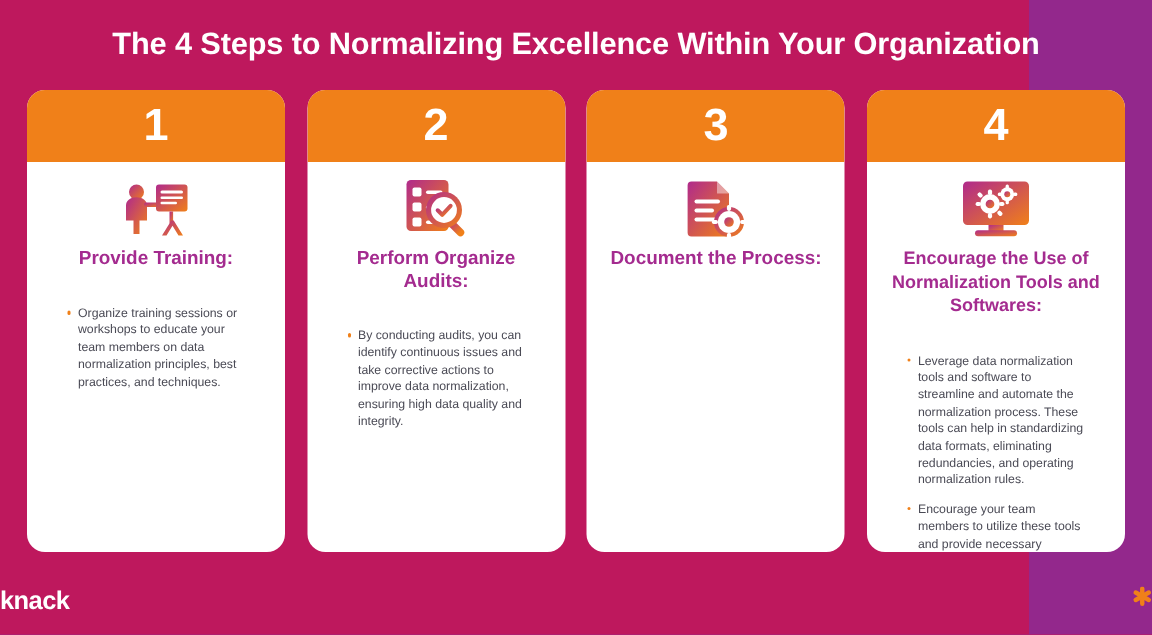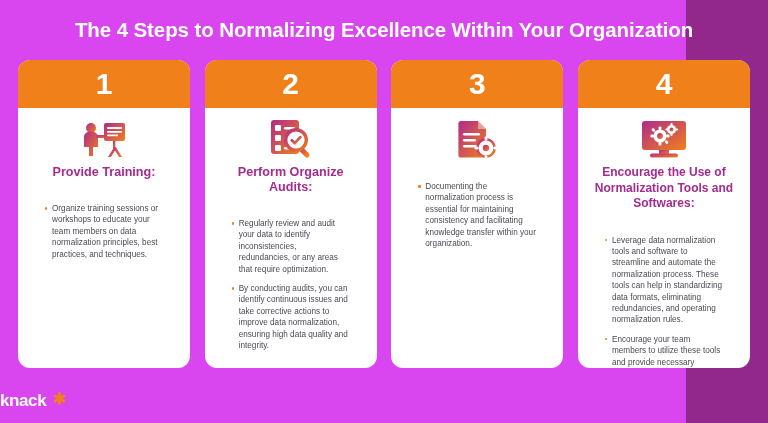--- a/index.html
+++ b/index.html
@@ -12,21 +12,21 @@
     overflow: hidden;
     background: #93288c;
     font-family: "Liberation Sans", sans-serif;
     -webkit-font-smoothing: antialiased;
   }
 
   .poster {
     position: relative;
     width: 686px;
     height: 423px;
-    background: #d946ef;
+    background: #be185d;
     box-sizing: border-box;
   }
 
   
   .title {
     position: absolute;
     top: 17px;
     left: 0;
     width: 768px;
     text-align: center;
@@ -131,21 +131,21 @@
   }
 
   
   .footer {
     position: absolute;
     left: 0;
     bottom: 14px;
     width: 768px;
     display: flex;
     align-items: center;
-    justify-content: flex-start;
+    justify-content: space-between;
     gap: 5px;
   }
   .logo-text {
     color: #ffffff;
     font-size: 17px;
     font-weight: 700;
     letter-spacing: -0.4px;
     line-height: 17px;
   }
   .logo-star { display: block; margin-left: 2px; }
@@ -211,21 +211,20 @@
             <rect x="6" y="27" width="6" height="6" rx="1.3" fill="#ffffff"></rect>
             <rect x="15" y="29" width="8" height="2.4" rx="1.2" fill="#ffffff"></rect>
             <path d="M30 29 l8 8" stroke="url(#g2)" stroke-width="5" stroke-linecap="round"></path>
             <circle cx="27" cy="22" r="12" fill="url(#g2)"></circle>
             <circle cx="27" cy="22" r="8.6" fill="#ffffff"></circle>
             <path d="M22.8 22.2 l3 3 5.6-6" stroke="url(#g2)" stroke-width="2.7" fill="none" stroke-linecap="round" stroke-linejoin="round"></path>
           </svg>
         </div>
         <div class="card-title">Perform Organize Audits:</div>
         <ul class="bullets">
-          <li class="bullet">Regularly review and audit your data to identify inconsistencies, redundancies, or any areas that require optimization.</li>
           <li class="bullet">By conducting audits, you can identify continuous issues and take corrective actions to improve data normalization, ensuring high data quality and integrity.</li>
         </ul>
       </div>
     </div>
 
     <div class="card card-3">
       <div class="card-head">
         <span class="card-number">3</span>
       </div>
       <div class="card-body">
@@ -246,22 +245,22 @@
             <circle cx="29" cy="30" r="7.4" fill="#ffffff"></circle>
             <circle cx="29" cy="30" r="3.2" fill="url(#g3)"></circle>
             <g fill="#ffffff">
               <rect x="27.6" y="18.6" width="2.8" height="4" rx="1.2"></rect>
               <rect x="27.6" y="37.4" width="2.8" height="4" rx="1.2"></rect>
               <rect x="17.6" y="28.6" width="4" height="2.8" rx="1.2"></rect>
               <rect x="36.4" y="28.6" width="4" height="2.8" rx="1.2"></rect>
             </g>
           </svg>
         </div>
+        <div class="card-title">Document the Process:</div>
         <ul class="bullets">
-          <li class="bullet">Documenting the normalization process is essential for maintaining consistency and facilitating knowledge transfer within your organization.</li>
         </ul>
       </div>
     </div>
 
     <div class="card card-4">
       <div class="card-head">
         <span class="card-number">4</span>
       </div>
       <div class="card-body">
         <div class="icon-wrap">

